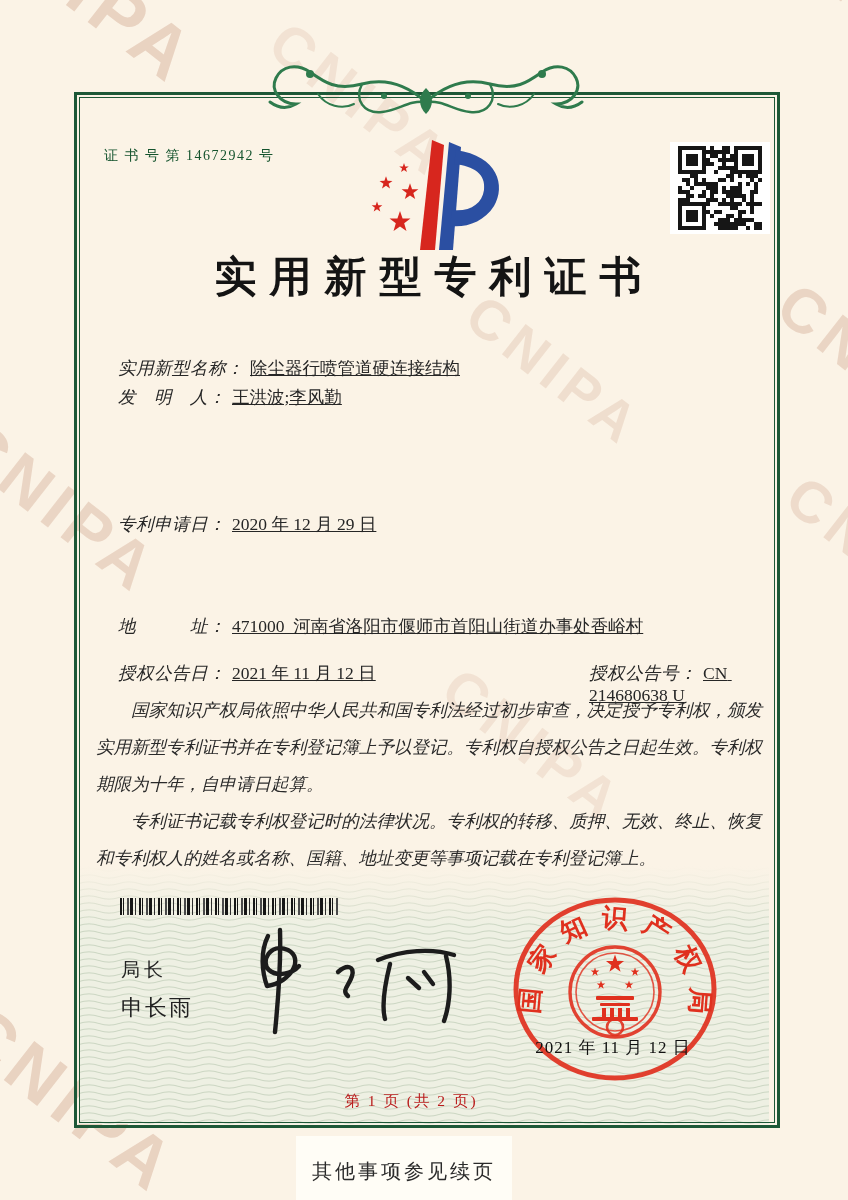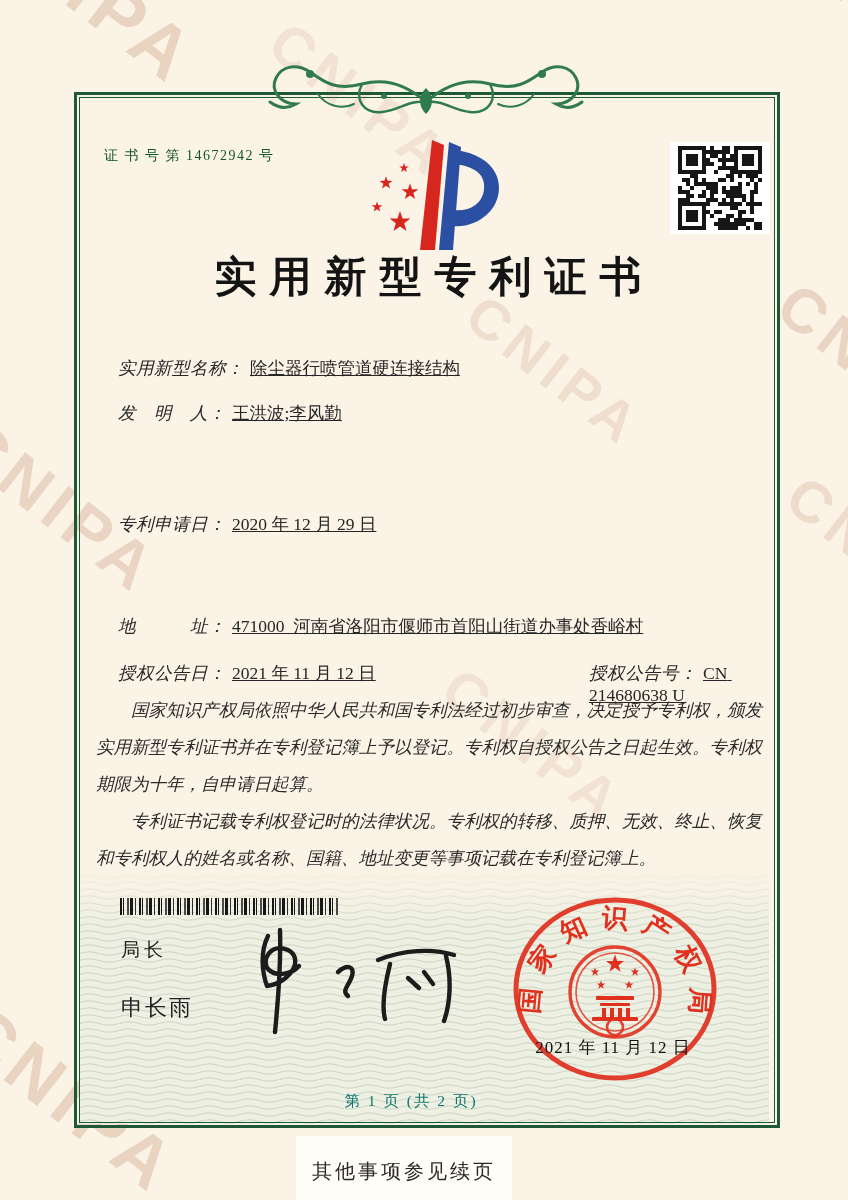--- a/index.html
+++ b/index.html
@@ -70,35 +70,35 @@
   .barcode {
     position:absolute; left:120px; top:898px; width:218px; height:17px; z-index:4;
     background:repeating-linear-gradient(90deg,
       #161616 0 2px, rgba(0,0,0,0) 2px 3px,
       #161616 3px 4px, rgba(0,0,0,0) 4px 7px,
       #4a4a4a 7px 9px, rgba(0,0,0,0) 9px 10px,
       #161616 10px 13px, rgba(0,0,0,0) 13px 15px,
       #2e2e2e 15px 16px, rgba(0,0,0,0) 16px 19px);
   }
 
-  .signer-title { position:absolute; left:121px; top:937px; z-index:4;
+  .signer-title { position:absolute; left:121px; top:957px; z-index:4;
     font-family:"Liberation Sans", sans-serif; font-size:19px; color:#222; letter-spacing:4px; }
   .signer-name { position:absolute; left:121px; top:993px; z-index:4;
     font-family:"Liberation Sans", sans-serif; font-size:22px; color:#222; letter-spacing:2px; }
   .signature { position:absolute; left:218px; top:922px; z-index:5; }
 
   .seal { position:absolute; left:512px; top:896px; z-index:4; }
   .seal-date {
     position:absolute; left:518px; top:1036px; width:190px; z-index:5;
     text-align:center; font-size:17px; color:#111; letter-spacing:1px;
   }
 
   .page-num {
     position:absolute; left:74px; top:1091px; width:674px; z-index:4;
-    text-align:center; font-size:15.5px; color:#0f766e; letter-spacing:2px;
+    text-align:center; font-size:15.5px; color:#b91c1c; letter-spacing:2px;
   }
 
   .cont-note {
     position:absolute; left:404px; top:1136px; transform:translateX(-50%); z-index:4;
     background:#fffdf6; padding:22px 16px; font-size:20px; color:#2a2a2a; letter-spacing:3px;
   }
 </style>
 </head>
 <body>
 
@@ -413,21 +413,21 @@
         <rect x="76" y="80" width="4" height="4"></rect>
         <rect x="80" y="80" width="4" height="4"></rect>
       </svg>
   </div>
 
   <div class="title" data-bind="cert.title">实用新型专利证书</div>
 
   <div class="field" style="top:356px">
     <span class="fl" data-bind="cert.fields.0.label">实用新型名称：</span><span class="fv" data-bind="cert.fields.0.value">除尘器行喷管道硬连接结构</span>
   </div>
-  <div class="field" style="top:401px">
+  <div class="field" style="top:385px">
     <span class="fl" data-bind="cert.fields.1.label">发　明　人：</span><span class="fv" data-bind="cert.fields.1.value">王洪波;李风勤</span>
   </div>
   <div class="field" style="top:512px">
     <span class="fl" data-bind="cert.fields.3.label">专利申请日：</span><span class="fv" data-bind="cert.fields.3.value">2020 年 12 月 29 日</span>
   </div>
   <div class="field" style="top:614px">
     <span class="fl" data-bind="cert.fields.5.label">地　　　址：</span><span class="fv" data-bind="cert.fields.5.value">471000  河南省洛阳市偃师市首阳山街道办事处香峪村</span>
   </div>
   <div class="field" style="top:661px;width:644px">
     <span class="fl" data-bind="cert.grant.date_label">授权公告日：</span><span class="fv" data-bind="cert.grant.date_value">2021 年 11 月 12 日</span>

